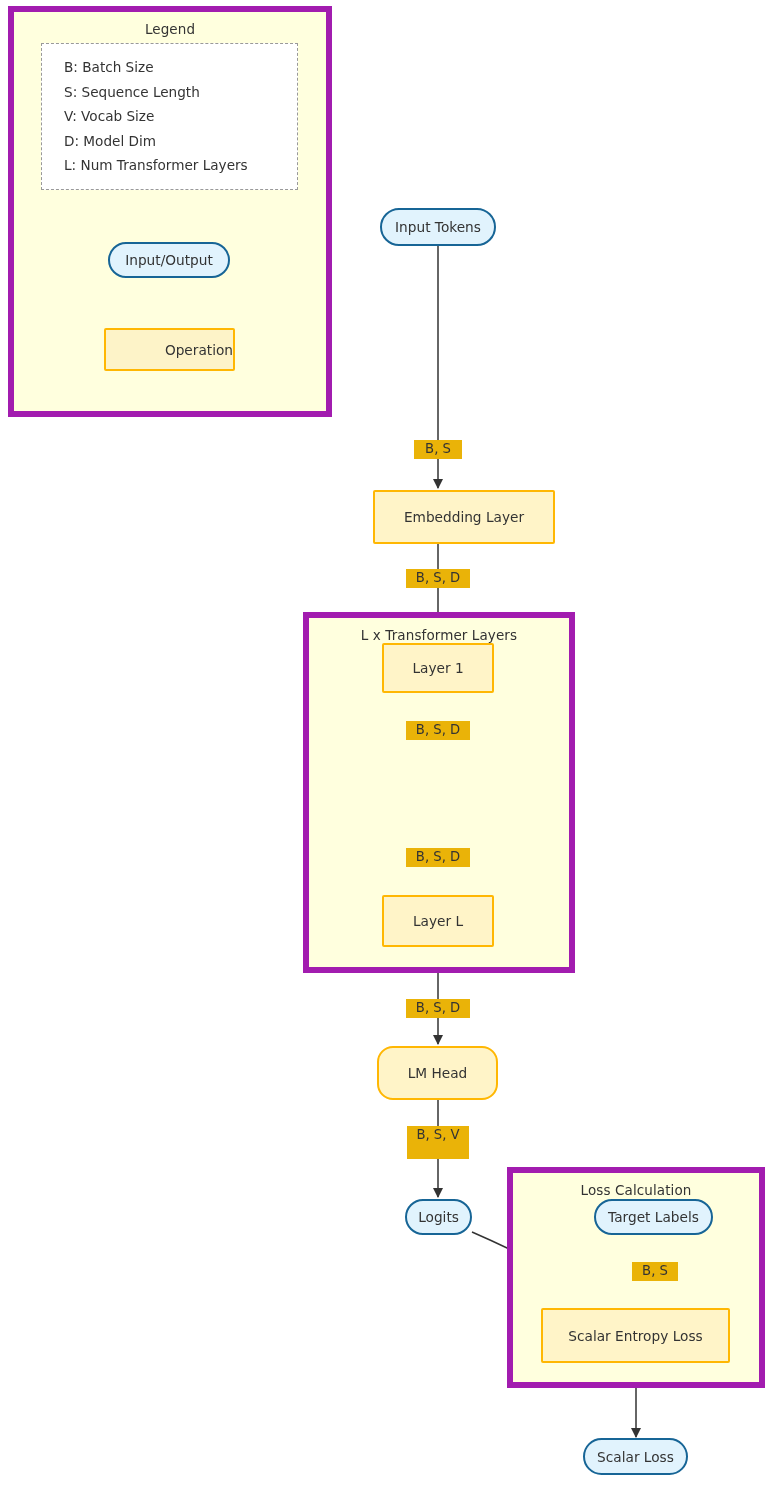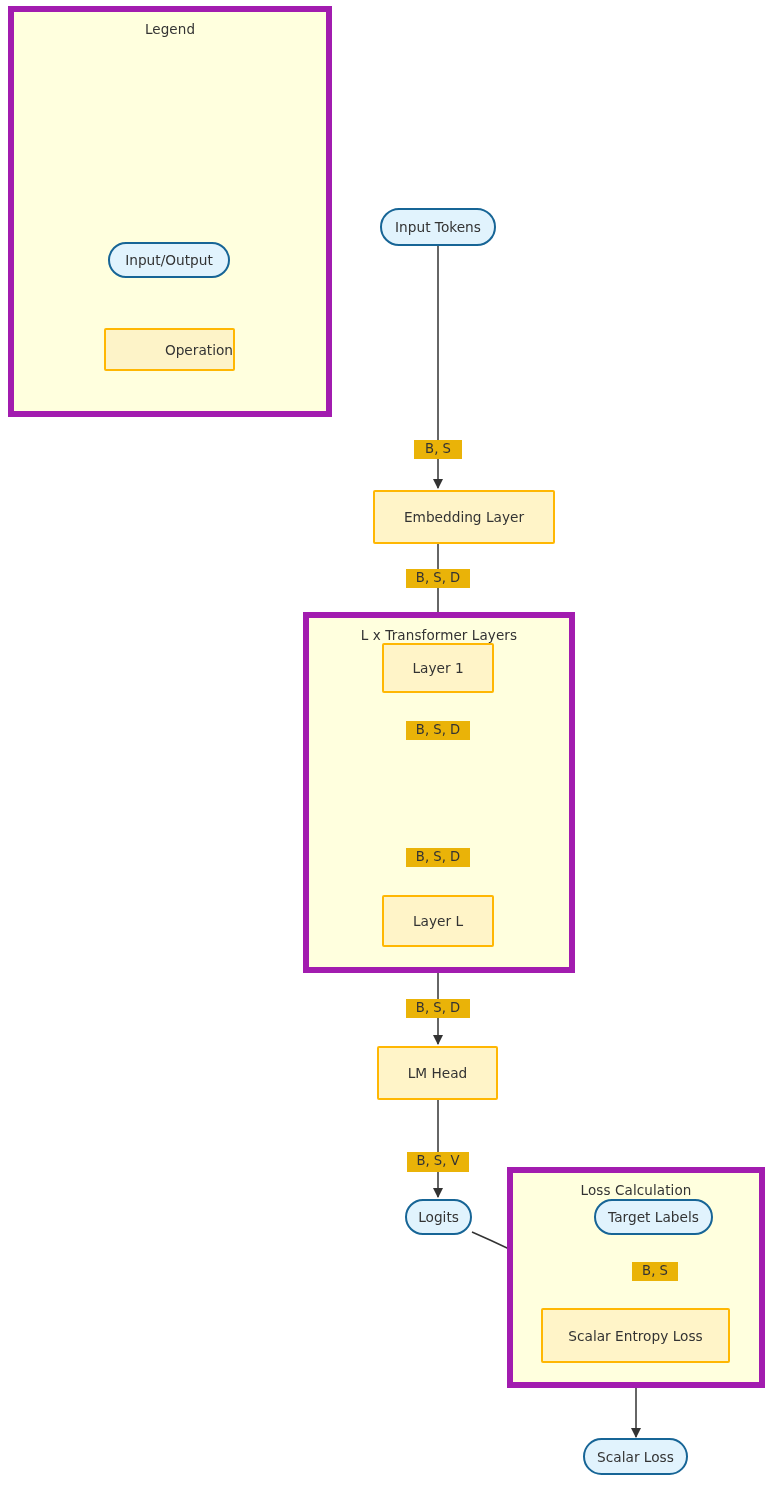--- a/index.html
+++ b/index.html
@@ -119,20 +119,29 @@
       <path d="M653,1235 L658,1270 L750,1270" transform="translate(0,0)" style="display:none"></path>
       <path d="M652,1235 L650,1268 L648,1305"></path>
       <path d="M636,1363 L636,1437"></path>
     </g>
   </svg>
 
   <div class="subgraph" style="left:8px; top:6px; width:324px; height:411px;">
     <div class="subgraph-title">Legend</div>
   </div>
 
+  <div class="legend-box" style="left:41px; top:43px; width:257px; height:147px;">
+    <div class="legend-list">
+      <div>B: Batch Size</div>
+      <div>S: Sequence Length</div>
+      <div>V: Vocab Size</div>
+      <div>D: Model Dim</div>
+      <div>L: Num Transformer Layers</div>
+    </div>
+  </div>
 
   <div class="node node-io" style="left:108px; top:242px; width:122px; height:36px;">
     <span>Input/Output</span>
   </div>
 
   <div class="node node-op legend-sample" style="left:104px; top:328px; width:131px; height:43px;justify-content:flex-end;">
     <span>Operation</span>
   </div>
 
   <div class="node node-io" style="left:380px; top:208px; width:116px; height:38px;">
@@ -169,25 +178,25 @@
   </div>
 
   <div class="node node-op" style="left:382px; top:895px; width:112px; height:52px;">
     <span>Layer L</span>
   </div>
 
   <div class="edge-label" style="left:406px; top:999px; width:64px; height:19px;">
     <span>B, S, D</span>
   </div>
 
-  <div class="node node-op" style="left:377px; top:1046px; width:121px; height:54px;">
+  <div class="node node-op" style="left:377px; top:1046px; width:121px; height:54px;border-radius:16px;">
     <span>LM Head</span>
   </div>
 
-  <div class="edge-label" style="left:407px; top:1126px; width:62px; height:20px;margin-top:26px;">
+  <div class="edge-label" style="left:407px; top:1126px; width:62px; height:33px;">
     <span>B, S, V</span>
   </div>
 
   <div class="subgraph" style="left:507px; top:1167px; width:258px; height:221px;">
     <div class="subgraph-title">Loss Calculation</div>
   </div>
 
   <div class="node node-io" style="left:405px; top:1199px; width:67px; height:36px;">
     <span>Logits</span>
   </div>

